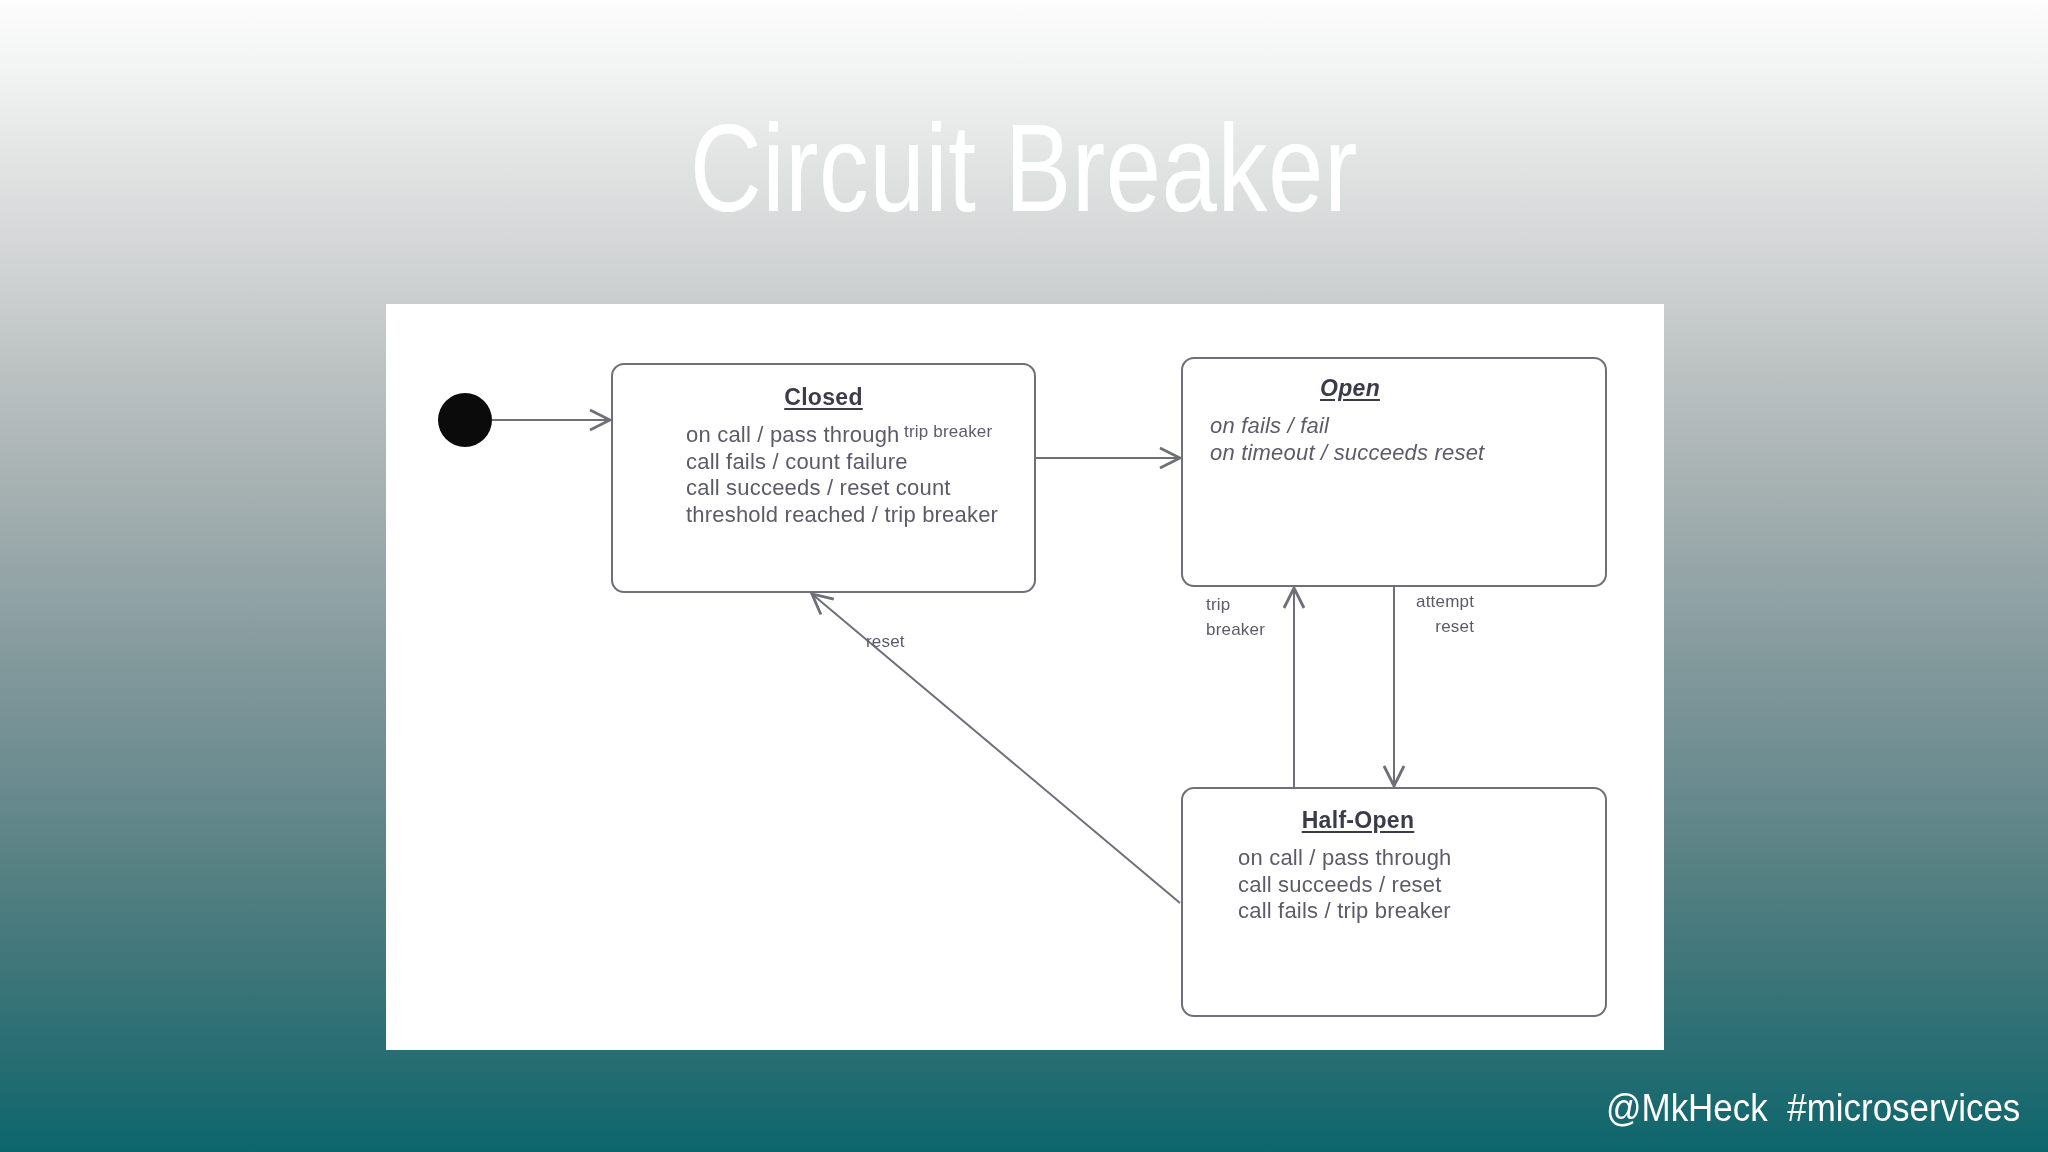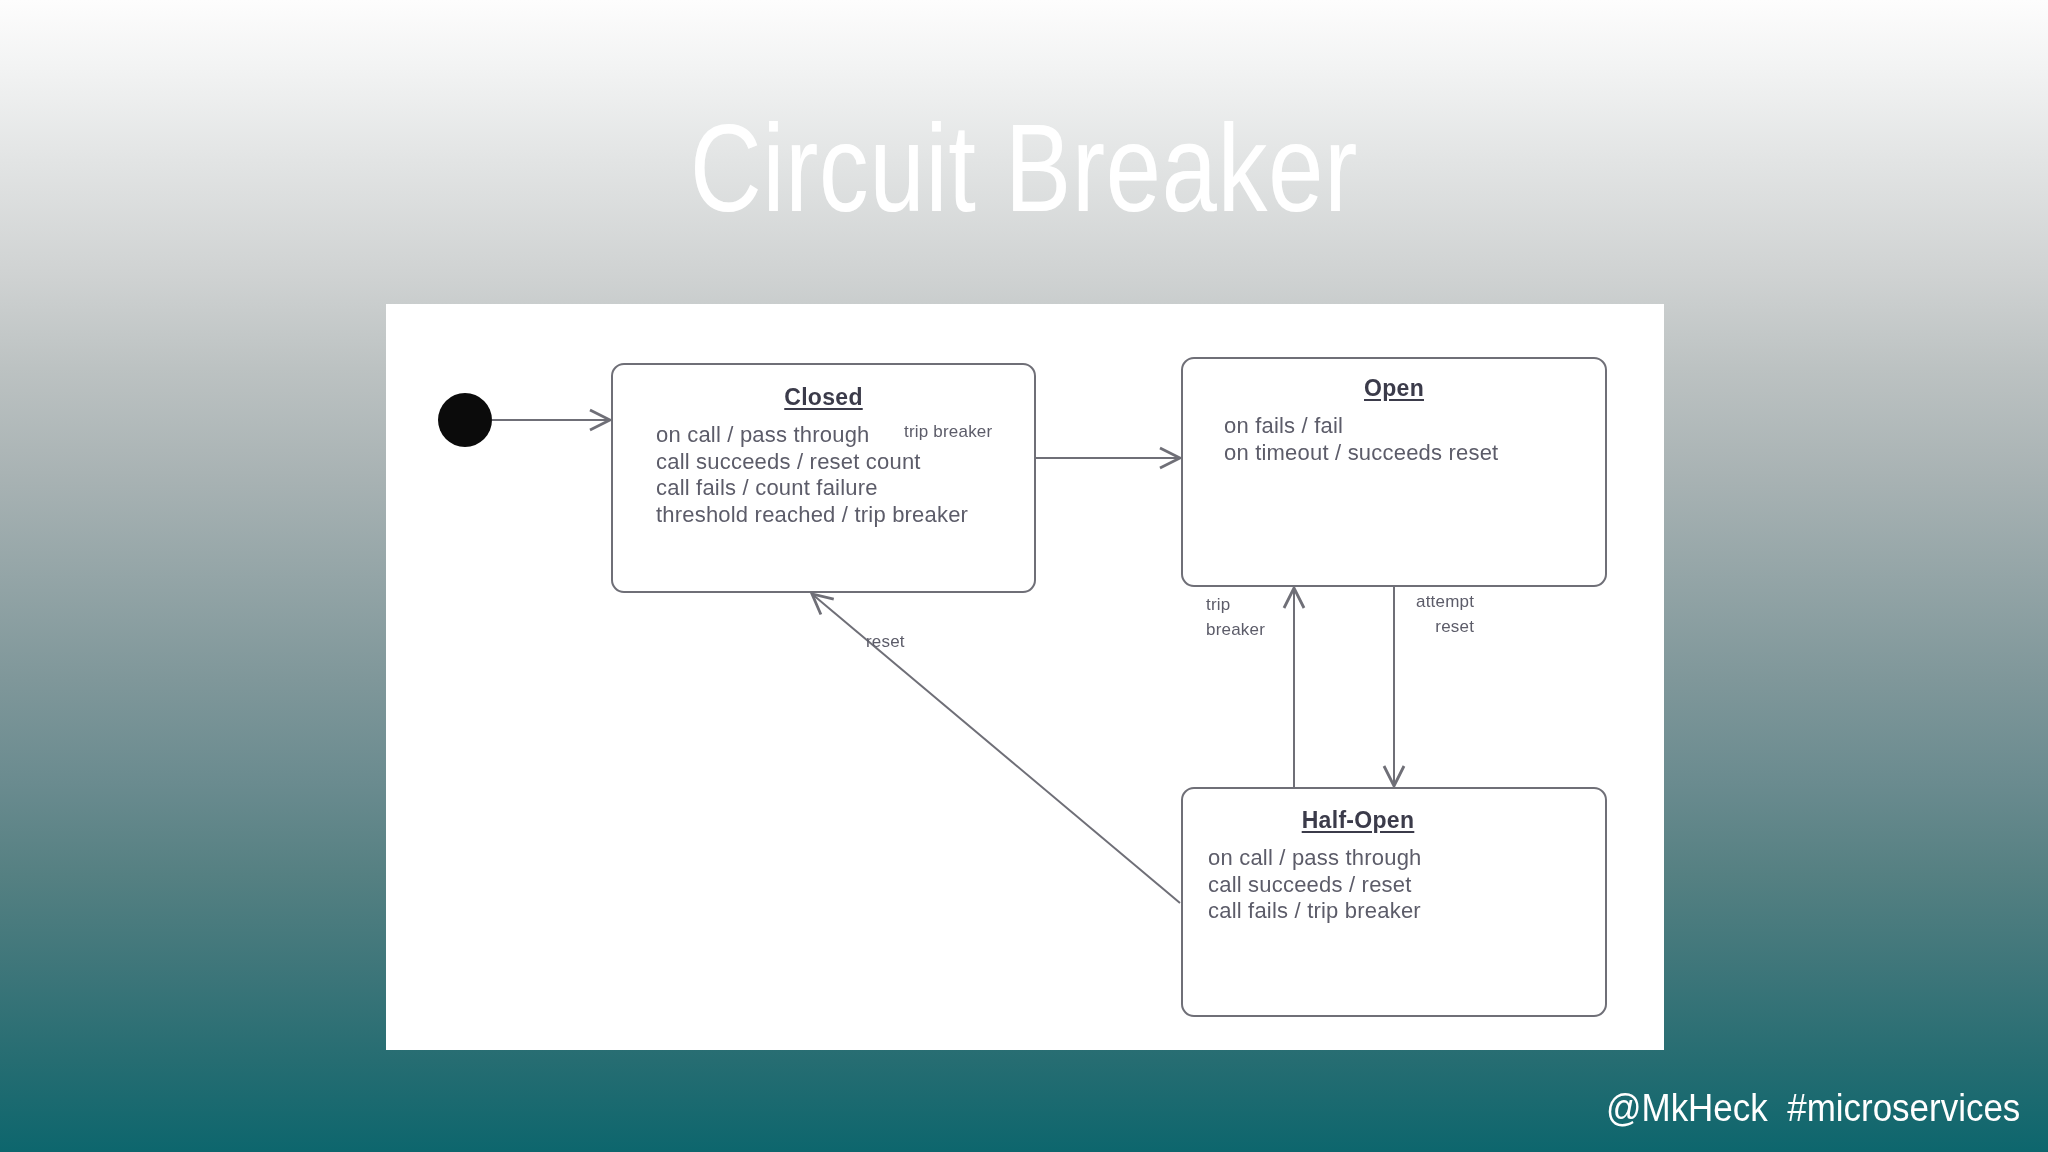--- a/index.html
+++ b/index.html
@@ -96,20 +96,21 @@
     text-underline-offset: 3px;
     letter-spacing: 0.3px;
   }
   .state-lines {
     margin-top: 12px;
     font-size: 22px;
     line-height: 26.5px;
     color: #5c5c69;
     letter-spacing: 0.2px;
     white-space: nowrap;
+    margin-left: 30px;
   }
   .state-lines div { }
 
   .edge-label {
     position: absolute;
     font-size: 17px;
     line-height: 25px;
     color: #5c5c69;
     letter-spacing: 0.2px;
     white-space: pre-line;
@@ -147,27 +148,27 @@
 
       <line x1="1008" y1="282" x2="1008" y2="482" stroke="#6f6f77" stroke-width="2" marker-end="url(#arrow-open)"></line>
 
       <line x1="794" y1="599" x2="426" y2="290" stroke="#6f6f77" stroke-width="2" marker-end="url(#arrow-open)"></line>
     </svg>
 
     <div class="state-box" style="left:226px; top:60px; width:423px; height:228px; padding-top:20px;">
       <div class="state-title">Closed</div>
       <div class="state-lines" style="padding-left:44px;">
         <div>on call / pass through</div>
+        <div>call fails / count failure</div>
         <div>call succeeds / reset count</div>
-        <div>call fails / count failure</div>
         <div>threshold reached / trip breaker</div>
       </div>
     </div>
 
-    <div class="state-box" style="left:796px; top:54px; width:424px; height:248px; padding-top:17px;">
+    <div class="state-box" style="left:752px; top:54px; width:424px; height:248px; padding-top:17px;font-style:italic;">
       <div class="state-title">Open</div>
       <div class="state-lines" style="padding-left:42px;">
         <div>on fails / fail</div>
         <div>on timeout / succeeds reset</div>
       </div>
     </div>
 
     <div class="state-box" style="left:796px; top:484px; width:352px; height:228px; padding-top:19px;">
       <div class="state-title">Half-Open</div>
       <div class="state-lines" style="padding-left:26px;">

